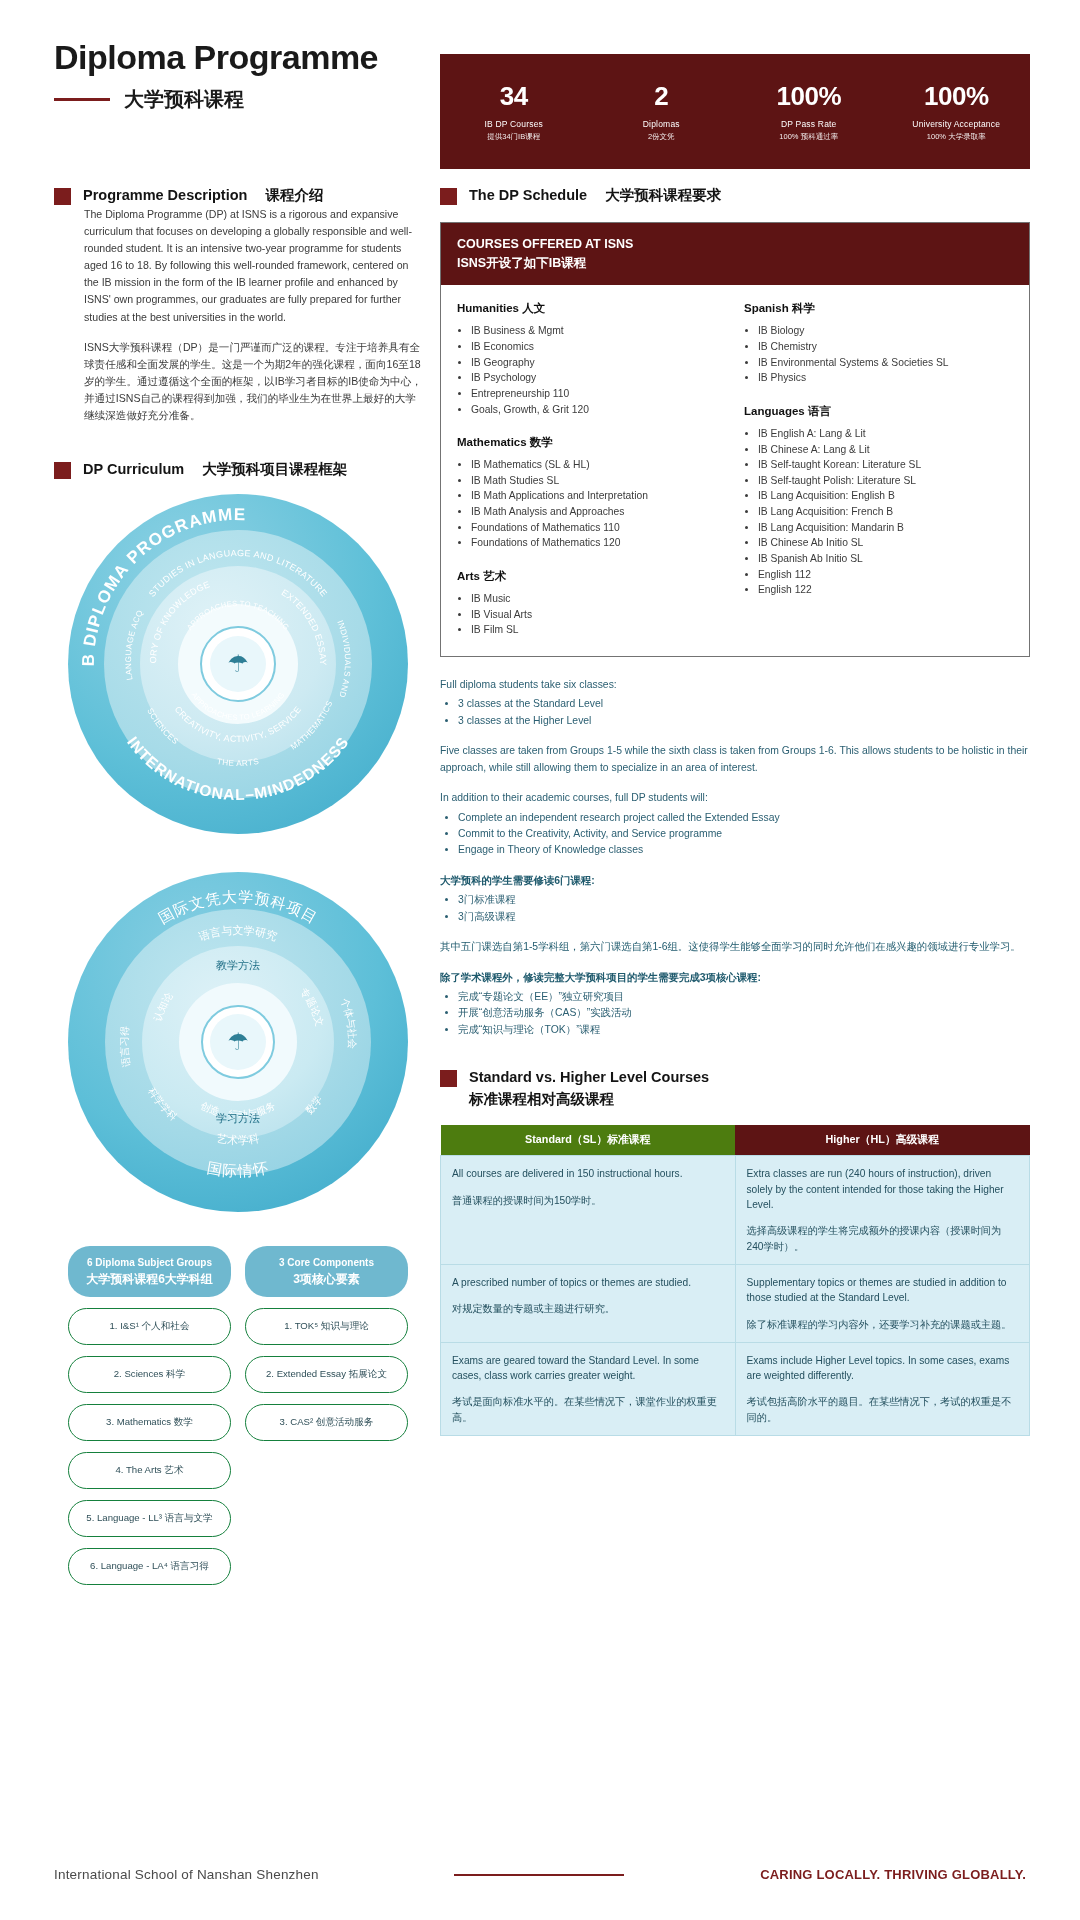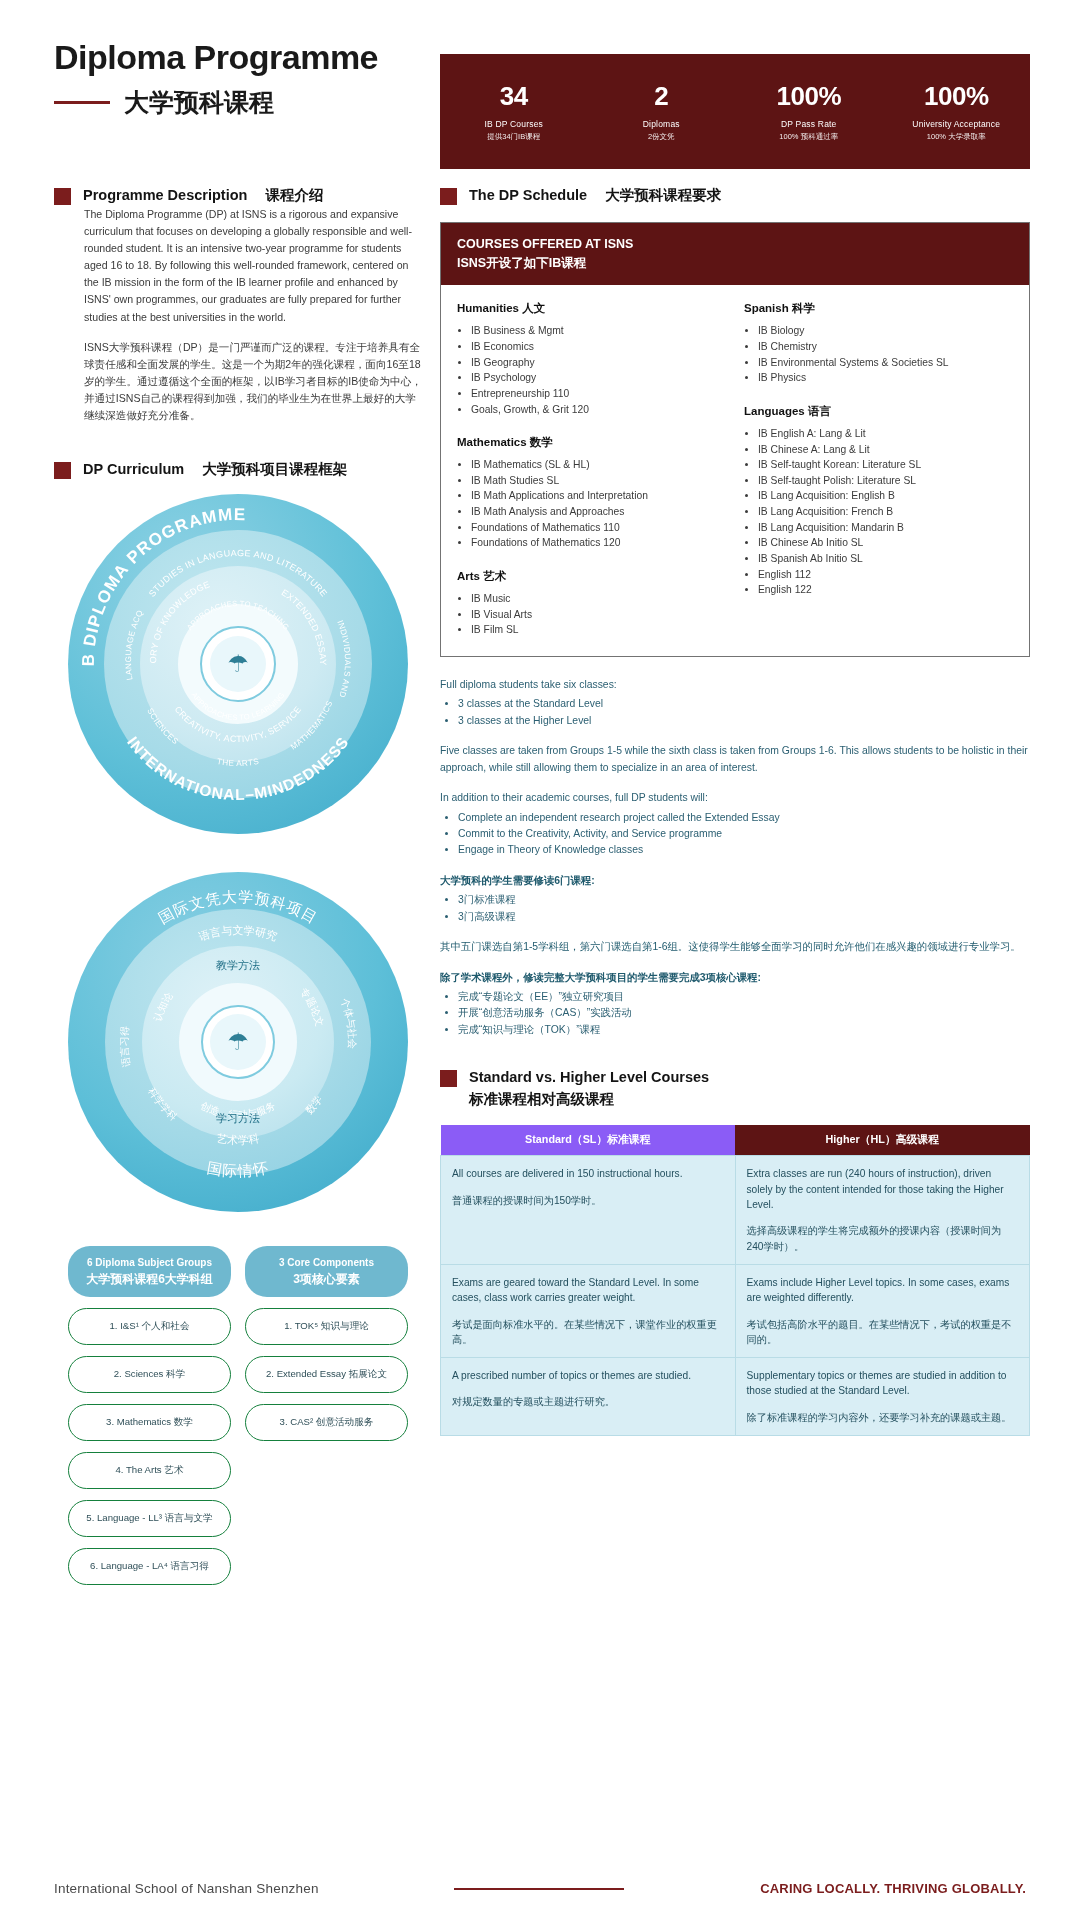--- a/index.html
+++ b/index.html
@@ -14,21 +14,21 @@
   .page { position: relative; width: 1080px; height: 1920px; padding: 0; }
 
   
   .title-block { position: absolute; left: 54px; top: 40px; width: 430px; }
   .title-main {
     font-size: 34px; font-weight: bold; letter-spacing: -0.5px;
     color: #1a1a1a; line-height: 1.05;
   }
   .title-rule-row { display: flex; align-items: center; margin-top: 10px; }
   .title-rule { width: 56px; height: 3px; background: #7b1d1d; margin-right: 14px; }
-  .title-cn { font-size: 25px; font-weight: bold; color: #1a1a1a; }
+  .title-cn { font-size: 20px; font-weight: bold; color: #1a1a1a; }
 
   
   .stats {
     position: absolute; left: 440px; top: 54px; width: 590px; height: 115px;
     background: #5d1414; display: flex; align-items: center;
   }
   .stat { flex: 1; text-align: center; color: #fff; }
   .stat-num { font-size: 26px; font-weight: bold; letter-spacing: -0.5px; }
   .stat-lbl { font-size: 8.5px; font-weight: normal; margin-top: 7px; letter-spacing: .2px;}
   .stat-lbl2 { font-size: 7.5px; margin-top: 3px; opacity: .92; }
@@ -121,33 +121,33 @@
   .notes .blk { margin-top: 14px; }
   .notes .bold { font-weight: bold; }
 
   .svh { margin-top: 30px; }
 
   
   .cmp { margin-top: 16px; width: 100%; border-collapse: collapse; table-layout: fixed; }
   .cmp th {
     font-size: 10.8px; font-weight: bold; padding: 8px 6px; text-align: center; color: #fff;
   }
-  .cmp th.sl { background: #8b5cf6; }
+  .cmp th.sl { background: #4d7c0f; }
   .cmp th.hl { background: #5d1414; }
   .cmp td {
     font-size: 10.2px; line-height: 1.5; padding: 10px 11px; vertical-align: top;
     border: 1px solid #b9dce6; color: #24505f;
   }
   .cmp td.sl { background: #d9eef5; }
   .cmp td.hl { background: #d9eef5; }
   .cmp td .cn { display: block; margin-top: 11px; }
 
   
   .footer {
-    position: absolute; left: 54px; right: 54px; bottom: 24px;
+    position: absolute; left: 54px; right: 54px; bottom: 38px;
     display: flex; align-items: center; justify-content: space-between;
     border-top: 0;
   }
   .foot-left { font-size: 13.5px; color: #4a4a4a; letter-spacing: .2px; }
   .foot-rule { flex: 1; height: 2px; background: #7b1d1d; margin: 0 22px; max-width: 170px; }
   .foot-right { font-size: 13px; font-weight: bold; color: #7b1d1d; letter-spacing: .2px; }
   .foot-mid { flex: 1; display: flex; justify-content: center; }
 </style>
 </head>
 <body>
@@ -477,38 +477,38 @@
             <span>All courses are delivered in 150 instructional hours.</span>
             <span class="cn">普通课程的授课时间为150学时。</span>
           </td>
           <td class="hl">
             <span>Extra classes are run (240 hours of instruction), driven solely by the content intended for those taking the Higher Level.</span>
             <span class="cn">选择高级课程的学生将完成额外的授课内容（授课时间为240学时）。</span>
           </td>
         </tr>
         <tr>
           <td class="sl">
+            <span>A prescribed number of topics or themes are studied.</span>
+            <span class="cn">对规定数量的专题或主题进行研究。</span>
+          </td>
+          <td class="hl">
+            <span>Supplementary topics or themes are studied in addition to those studied at the Standard Level.</span>
+            <span class="cn">除了标准课程的学习内容外，还要学习补充的课题或主题。</span>
+          </td>
+        </tr>
+        <tr>
+          <td class="sl">
             <span>Exams are geared toward the Standard Level. In some cases, class work carries greater weight.</span>
             <span class="cn">考试是面向标准水平的。在某些情况下，课堂作业的权重更高。</span>
           </td>
           <td class="hl">
             <span>Exams include Higher Level topics. In some cases, exams are weighted differently.</span>
             <span class="cn">考试包括高阶水平的题目。在某些情况下，考试的权重是不同的。</span>
           </td>
         </tr>
-        <tr>
-          <td class="sl">
-            <span>A prescribed number of topics or themes are studied.</span>
-            <span class="cn">对规定数量的专题或主题进行研究。</span>
-          </td>
-          <td class="hl">
-            <span>Supplementary topics or themes are studied in addition to those studied at the Standard Level.</span>
-            <span class="cn">除了标准课程的学习内容外，还要学习补充的课题或主题。</span>
-          </td>
-        </tr>
       </tbody>
     </table>
   </div>
 
   <div class="footer">
     <div class="foot-left">International School of Nanshan Shenzhen</div>
     <div class="foot-mid">
         <div class="foot-rule"></div>
       </div>
     <div class="foot-right">CARING LOCALLY. THRIVING GLOBALLY.</div>

